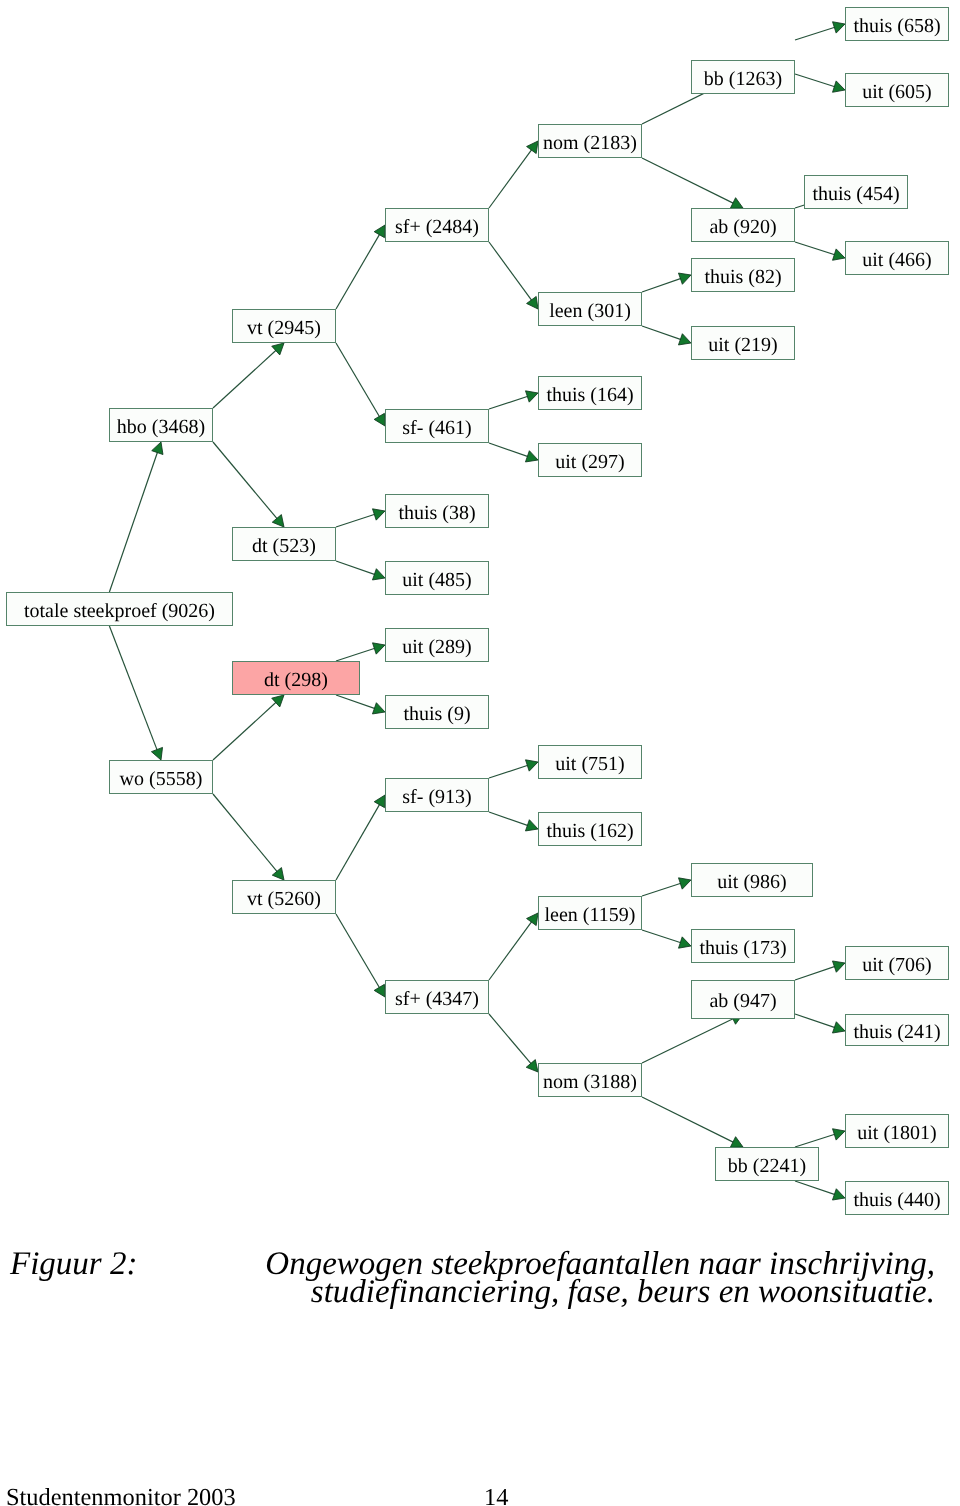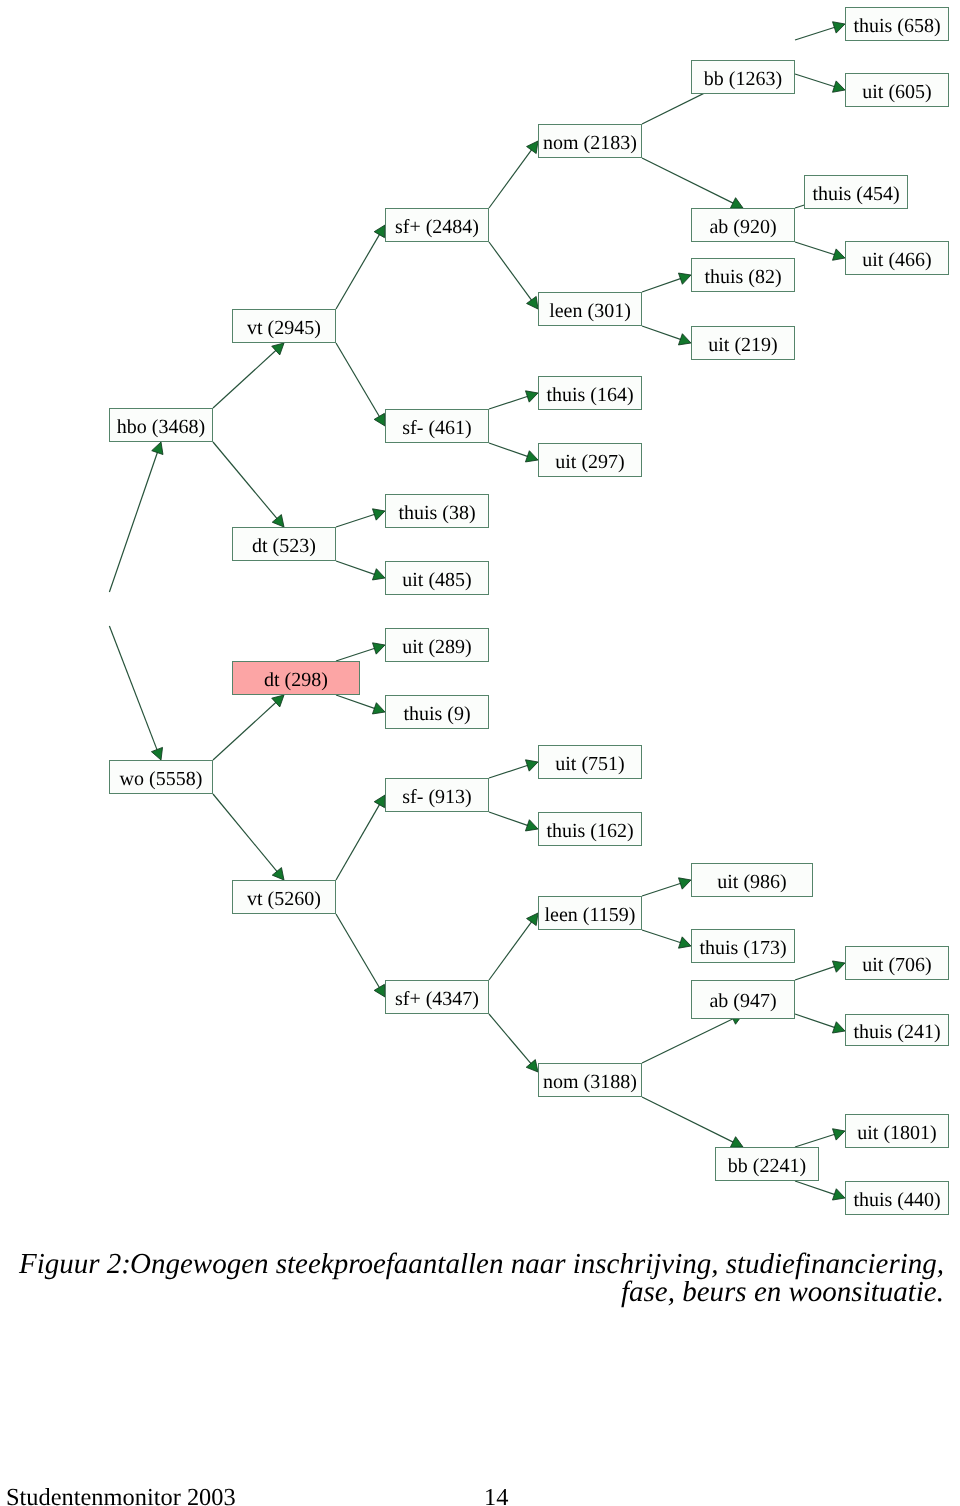--- a/index.html
+++ b/index.html
@@ -8,22 +8,22 @@
        -webkit-font-smoothing:antialiased;
        text-rendering:geometricPrecision;}
   #page{position:absolute;left:0;top:0;width:960px;height:1506px;}
   #tree{position:absolute;left:0;top:0;width:960px;height:1260px;}
   #nodes{position:absolute;left:0;top:0;width:960px;height:1260px;}
   .node{position:absolute;box-sizing:border-box;border:1px solid #55846a;
         background:#fbfdfb;display:flex;align-items:center;justify-content:center;
         font-size:20px;line-height:1;white-space:nowrap;padding-top:3px;}
   .edge-line{stroke:#26523a;stroke-width:1.2;fill:none;}
   .edge-arrow{fill:#12772c;stroke:#10381f;stroke-width:0.85;stroke-linejoin:miter;}
-  #caption{position:absolute;left:12px;top:1250px;width:938px;
-           font-style:italic;font-size:29px;line-height:28.4px;}
+  #caption{position:absolute;left:3px;top:1250px;width:938px;
+           font-style:italic;font-size:33px;line-height:28.4px;}
   #caption .lbl{position:absolute;left:7px;top:0;}
   #caption .txt{display:block;margin-left:70px;margin-right:6px;text-align:right;}
   #footer{position:absolute;left:0;top:1486px;width:960px;font-size:24.4px;line-height:24px;}
   #footer .ttl{position:absolute;left:6px;top:0;}
   #footer .pno{position:absolute;left:484px;top:0;}
 </style>
 </head>
 <body>
 
 <div id="page">
@@ -176,20 +176,23 @@
       <g>
         <line x1="795" y1="1147" x2="837.1901219929655" y2="1133.499160962251" class="edge-line" stroke="#26523a"></line>
         <polygon points="845,1131 836.146265127635,1140.0804118193983 832.5194339751,1128.7465644677263" class="edge-arrow" fill="#12772c" stroke="#10381f"></polygon>
       </g>
       <g>
         <line x1="795" y1="1181" x2="837.2364634924784" y2="1195.3603975874425" class="edge-line" stroke="#26523a"></line>
         <polygon points="845,1198 832.480823995249,1200.0279872194037 836.3114665207895,1188.7613915560491" class="edge-arrow" fill="#12772c" stroke="#10381f"></polygon>
       </g>
     </svg>
   <div id="nodes">
+      <div class="node" style="left: 6px; top: 592px; width: 227px; height: 34px; border-color: rgb(85, 132, 106); background: rgb(251, 253, 251);">
+        <span>totale steekproef (9026)</span>
+      </div>
       <div class="node" style="left: 109px; top: 408px; width: 104px; height: 34px; border-color: rgb(85, 132, 106); background: rgb(251, 253, 251);">
         <span>hbo (3468)</span>
       </div>
       <div class="node" style="left: 109px; top: 760px; width: 104px; height: 34px; border-color: rgb(85, 132, 106); background: rgb(251, 253, 251);">
         <span>wo (5558)</span>
       </div>
       <div class="node" style="left: 232px; top: 309px; width: 104px; height: 34px; border-color: rgb(85, 132, 106); background: rgb(251, 253, 251);">
         <span>vt (2945)</span>
       </div>
       <div class="node" style="left: 232px; top: 527px; width: 104px; height: 34px; border-color: rgb(85, 132, 106); background: rgb(251, 253, 251);">

